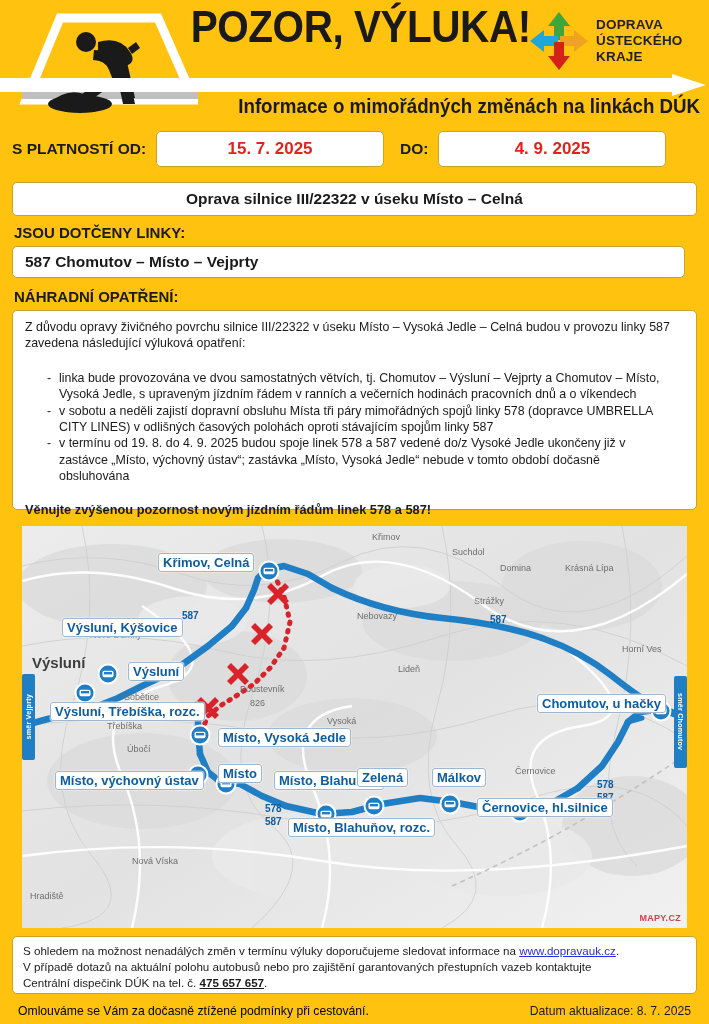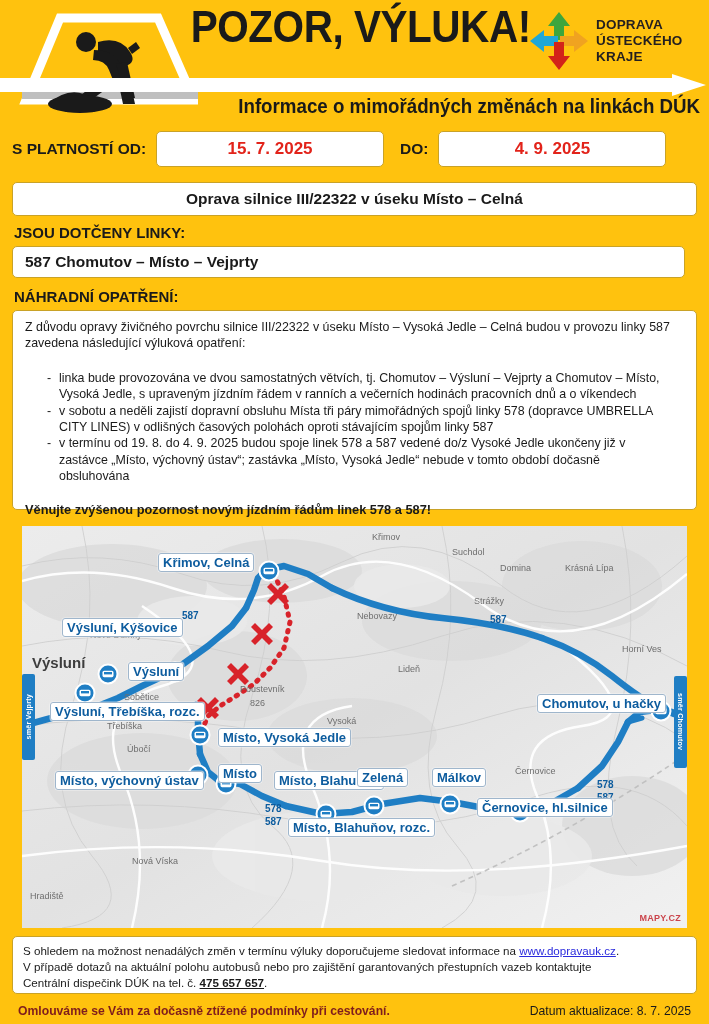--- a/index.html
+++ b/index.html
@@ -132,21 +132,21 @@
     font-size:11.6px;line-height:1.38;color:#1a1a1a;
   }
   .footer-box p{margin:0;}
   .lnk{color:#2b2bdd;text-decoration:underline;}
   .tel{font-weight:bold;text-decoration:underline;}
   .bottom-row{
     position:absolute;left:0;top:998px;width:709px;height:26px;
     display:flex;align-items:center;justify-content:space-between;
     padding:0 18px;box-sizing:border-box;
   }
-  .bottom-row .left{font-size:12.2px;font-weight:bold;color:#7f1d1d;}
+  .bottom-row .left{font-size:12.2px;font-weight:normal;color:#000000;}
   .bottom-row .right{font-size:12.2px;color:#1a1a1a;}
 </style>
 </head>
 <body>
 
 <div class="page">
 
   <div class="header">
 
     <div class="hdr-sign">

